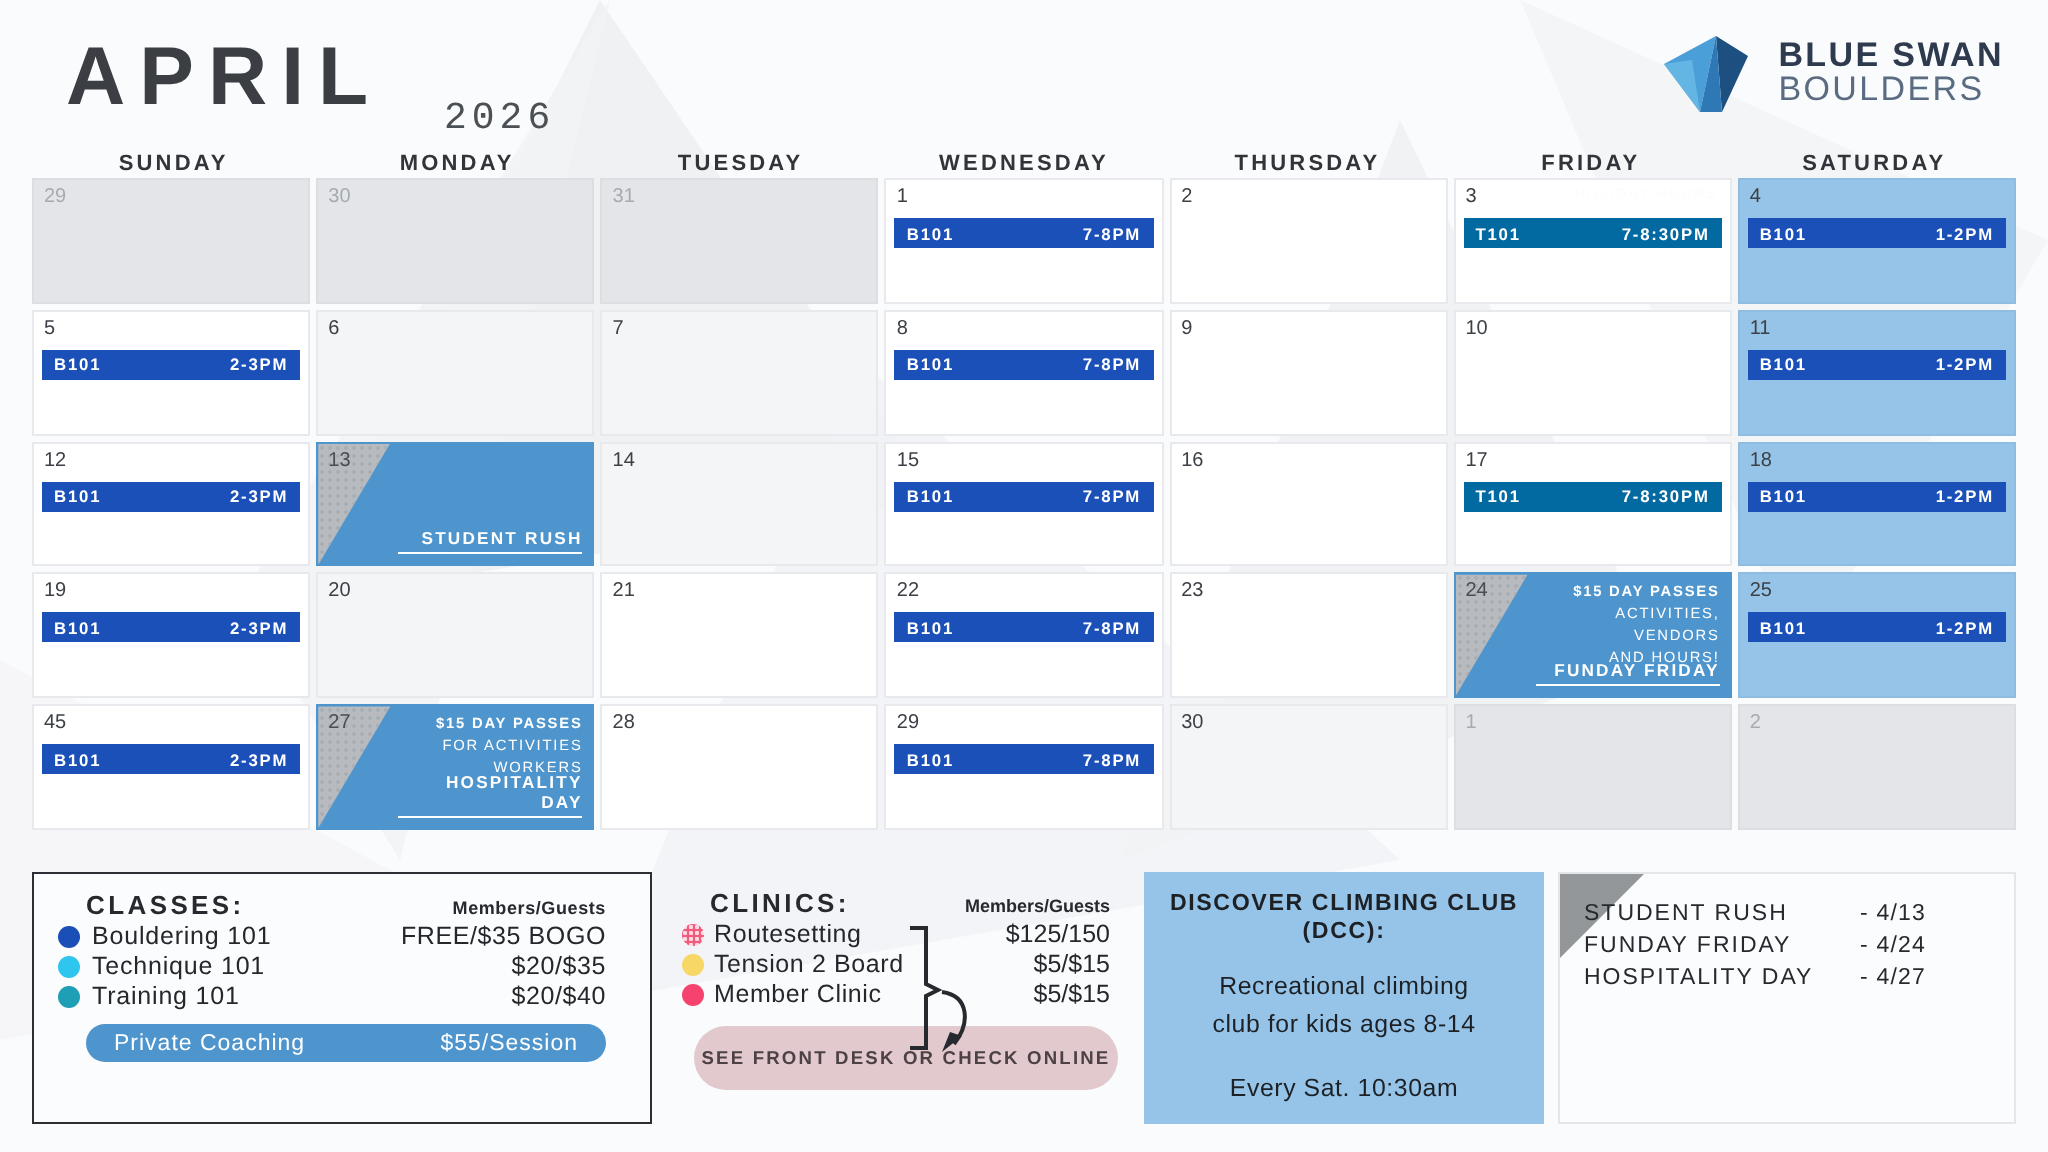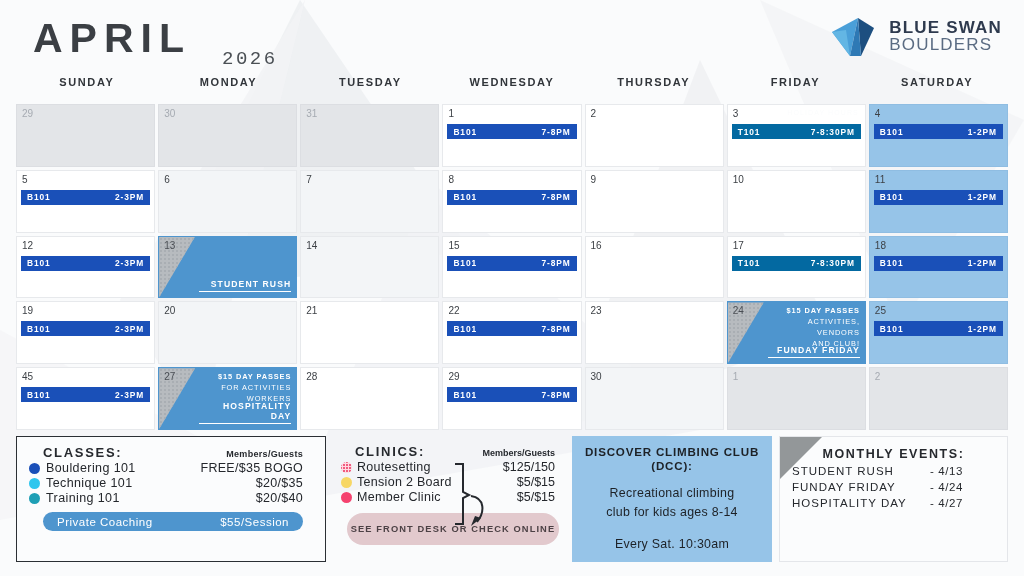--- a/index.html
+++ b/index.html
@@ -30,21 +30,21 @@
   .logo-l1 { font-size: 17px; font-weight: bold; letter-spacing: 1.2px; color: #2e3a4e; }
   .logo-l2 { font-size: 17px; letter-spacing: 1.2px; color: #5a6b82; }
 
   
   .weekdays { position: absolute; left: 16px; top: 76px; width: 992px; height: 22px;
               display: grid; grid-template-columns: repeat(7, 1fr); z-index: 3; }
   .weekday { text-align: center; font-size: 11px; font-weight: bold;
              letter-spacing: 1.6px; color: #31353a; }
 
   
-  .grid { position: absolute; left: 16px; top: 104px; width: 992px; height: 326px;
+  .grid { position: absolute; left: 16px; top: 89px; width: 992px; height: 326px;
           display: grid; grid-template-columns: repeat(7, 1fr);
           grid-template-rows: repeat(5, 1fr); gap: 3px; z-index: 2; }
   .cell { position: relative; background: #ffffff; overflow: hidden;
           border: 1px solid #e7e9ec; }
   .cell.muted { background: #e3e5e8; border-color: #dcdee2; }
   .cell.tinted { background: #f3f5f7; }
   .cell.dcc { background: #96c4e8; border-color: #8fbde2; }
   .cell.special { background: #4e95ce; border-color: #4e95ce; }
   .daynum { position: absolute; left: 5px; top: 3px; font-size: 10px; color: #3d4146; }
   .cell.muted .daynum { color: #a6abb2; }
@@ -307,21 +307,21 @@
       </div>
       <div class="cell">
         <div class="daynum">23</div>
       </div>
       <div class="cell special">
         <div class="daynum">24</div>
         <div class="corner-tri"></div>
         <div class="special-body">
           <div class="sp-line bold">$15 DAY PASSES</div>
           <div class="sp-line">ACTIVITIES, VENDORS</div>
-          <div class="sp-line">AND CLUB!</div>
+          <div class="sp-line">AND HOURS!</div>
         </div>
         <div class="sp-name">FUNDAY FRIDAY</div>
       </div>
       <div class="cell dcc">
         <div class="daynum">25</div>
         <div class="evt r1 evt-b101">
           <span class="evt-name">B101</span>
           <span class="evt-time">1-2PM</span>
         </div>
       </div>
@@ -428,21 +428,20 @@
     <div class="panel-dcc">
       <div class="dcc-t1">DISCOVER CLIMBING CLUB</div>
       <div class="dcc-t2">(DCC):</div>
       <div class="dcc-body">Recreational climbing</div>
       <div class="dcc-body" style="margin-top:0">club for kids ages 8-14</div>
       <div class="dcc-foot">Every Sat. 10:30am</div>
     </div>
 
     <div class="panel-events">
       <div class="ev-corner"></div>
-      <div class="ev-title">MONTHLY EVENTS:</div>
       <div>
         <div class="ev-row">
           <span class="ev-name">STUDENT RUSH</span>
           <span class="ev-date">- 4/13</span>
         </div>
         <div class="ev-row">
           <span class="ev-name">FUNDAY FRIDAY</span>
           <span class="ev-date">- 4/24</span>
         </div>
         <div class="ev-row">

